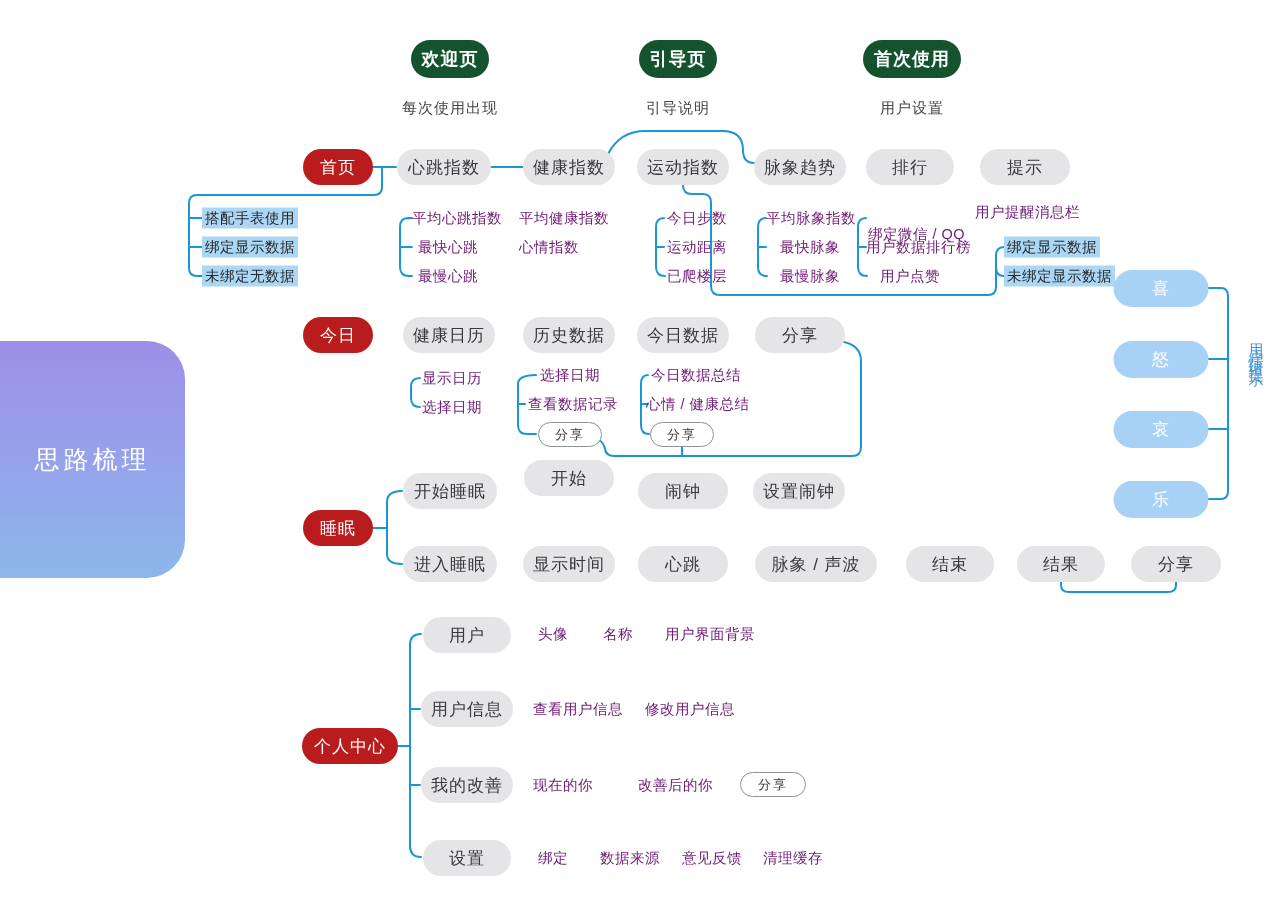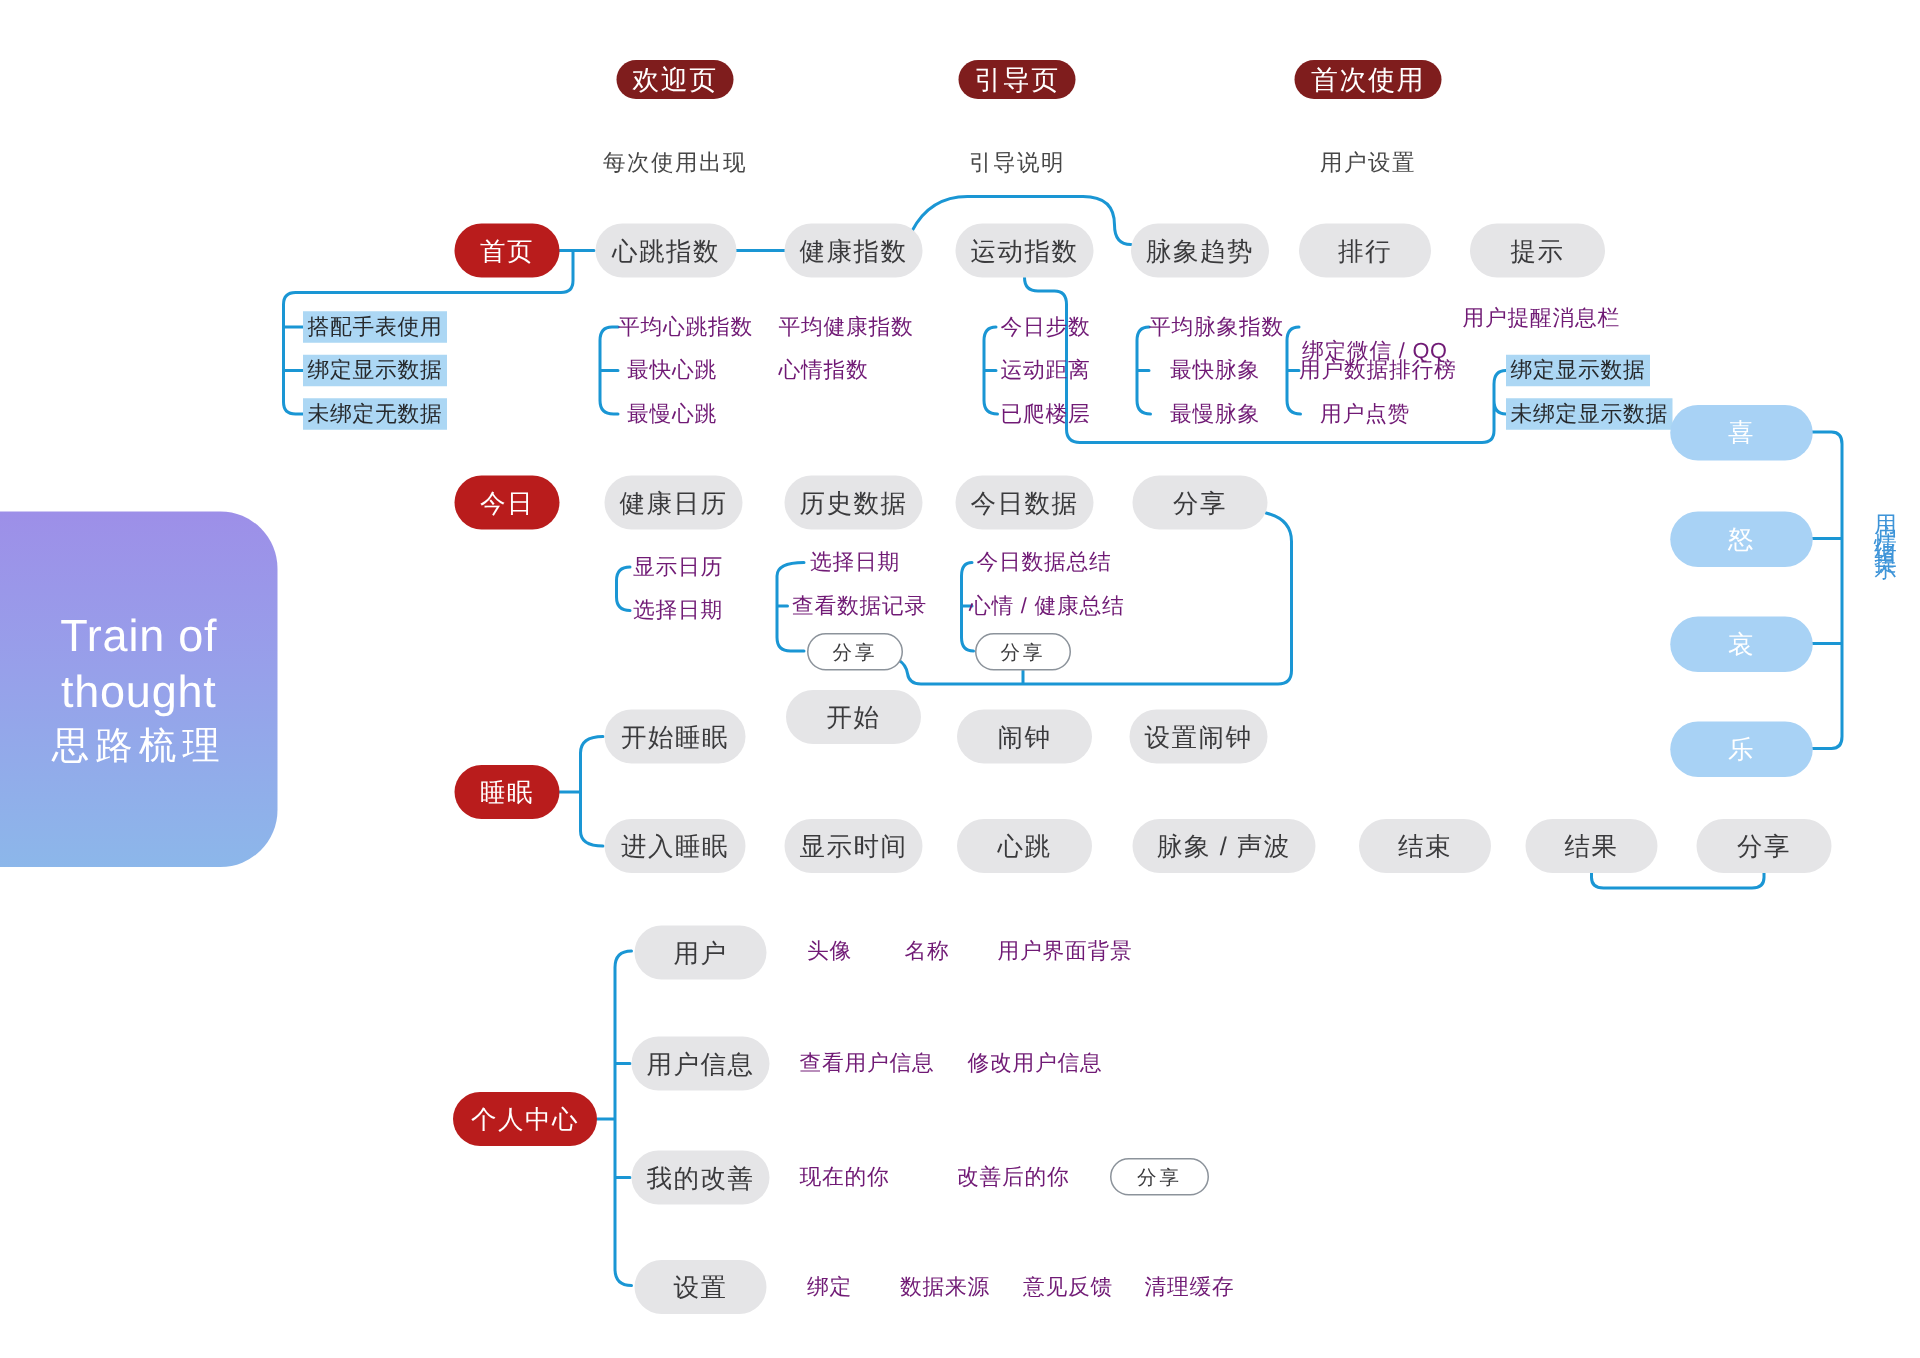--- a/index.html
+++ b/index.html
@@ -4,21 +4,21 @@
 <style>
   html,body{margin:0;padding:0;background:#fff;}
   #stage{position:relative;width:1280px;height:905px;background:#ffffff;overflow:hidden;
          font-family:"Liberation Sans","DejaVu Sans",sans-serif;}
   svg.lines{position:absolute;left:0;top:0;z-index:1;}
   .pill{position:absolute;z-index:2;display:flex;align-items:center;justify-content:center;
         height:36px;border-radius:19px;font-size:17px;white-space:nowrap;
         transform:translateX(-50%);box-sizing:border-box;letter-spacing:1px;}
   .gray{background:#E5E5E7;color:#3A3A3C;}
   .purple{background:#b91c1c;color:#ffffff;}
-  .blue{background:#7f1d1d;color:#ffffff;height:26px;font-size:18px;}
+  .blue{background:#14532d;color:#ffffff;height:38px;font-size:18px;font-weight:bold;}
   .emotion{background:#A8D2F5;color:#ffffff;width:95px;height:37px;}
   .share{background:#ffffff;border:1.5px solid #8C939B;color:#3A3A3C;
          font-size:13px;height:25px;border-radius:13px;letter-spacing:2px;}
   .leaf{position:absolute;z-index:2;font-size:14.5px;color:#701a75;white-space:nowrap;
         transform:translateY(-50%);letter-spacing:0.5px;}
   .hl{background:#ACD7F4;color:#26292C;padding:1px 3px;}
   .cap{position:absolute;z-index:2;transform:translateX(-50%);font-size:15px;color:#474747;
        white-space:nowrap;letter-spacing:1px;}
   #brand{position:absolute;z-index:2;left:0;top:341px;width:185px;height:237px;
          border-radius:0 38px 38px 0;
@@ -48,24 +48,20 @@
     <path d="M536 375 Q518 375 518 384 V425 Q518 434 527 434 H536 M518 404 H525"></path>
     <path d="M648 375 Q641 375 641 384 V425 Q641 434 649 434 M641 404 H648"></path>
     <path d="M844 342 Q861 346 861 361 V447 Q861 456 852 456 H614 Q606 456 605 449 Q604 443 599 440 M682 447 V456"></path>
     <path d="M373 528 H387 M402 491 Q387 491 387 502 V554 Q387 564 402 564"></path>
     <path d="M1061 582 V585 Q1061 592 1069 592 H1168 Q1176 592 1176 585 V582"></path>
     <path d="M421 634 Q410 634 410 645 V846 Q410 857 421 857 M410 709 H420 M410 785 H420 M398 746 H410"></path>
     <path d="M1208 288 H1221 Q1228 288 1228 296 V491 Q1228 499 1221 499 H1208 M1208 359 H1228 M1208 429 H1228"></path>
   </svg>
 
   <div id="brand">
-    <div class="en">
-      <div>Train of</div>
-      <div>thought</div>
-    </div>
     <div class="zh">思路梳理</div>
   </div>
 
   <div class="pill blue" style="left:450px;top:40px;width:78px">欢迎页</div>
   <div class="pill blue" style="left:678px;top:40px;width:78px">引导页</div>
   <div class="pill blue" style="left:912px;top:40px;width:98px">首次使用</div>
   <div class="cap" style="left:450px;top:99px">每次使用出现</div>
   <div class="cap" style="left:678px;top:99px">引导说明</div>
   <div class="cap" style="left:912px;top:99px">用户设置</div>
 

